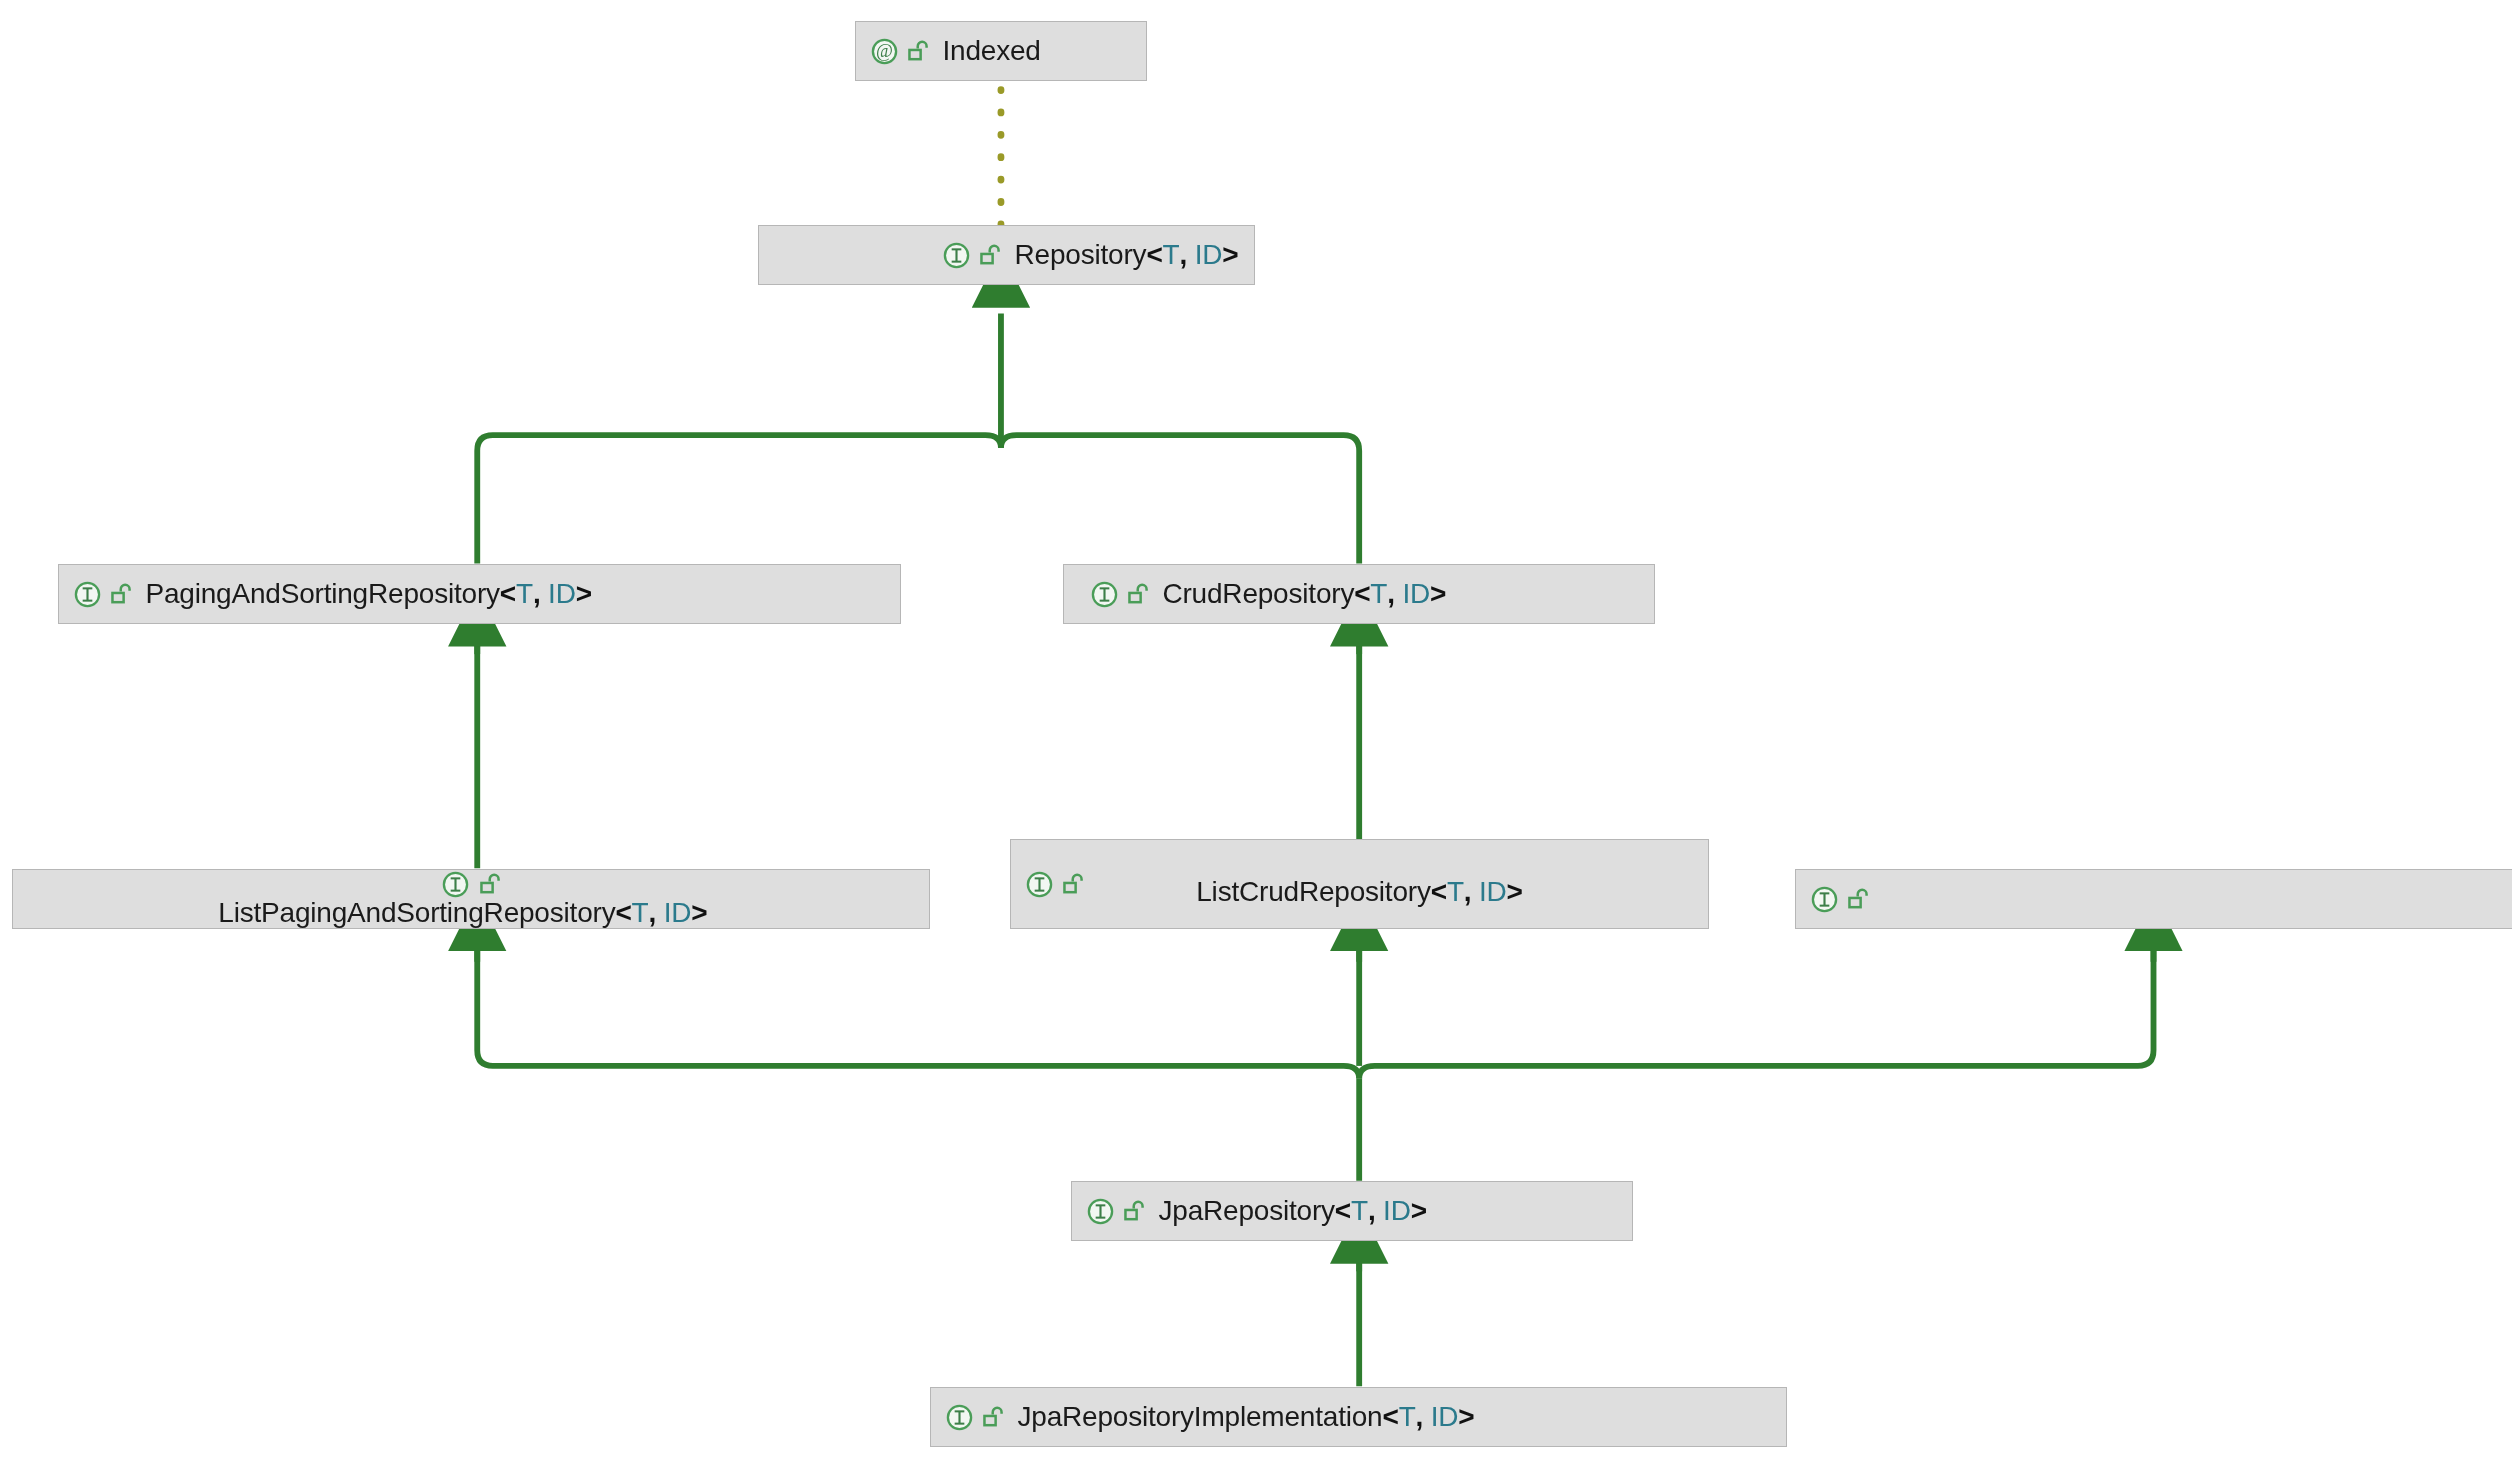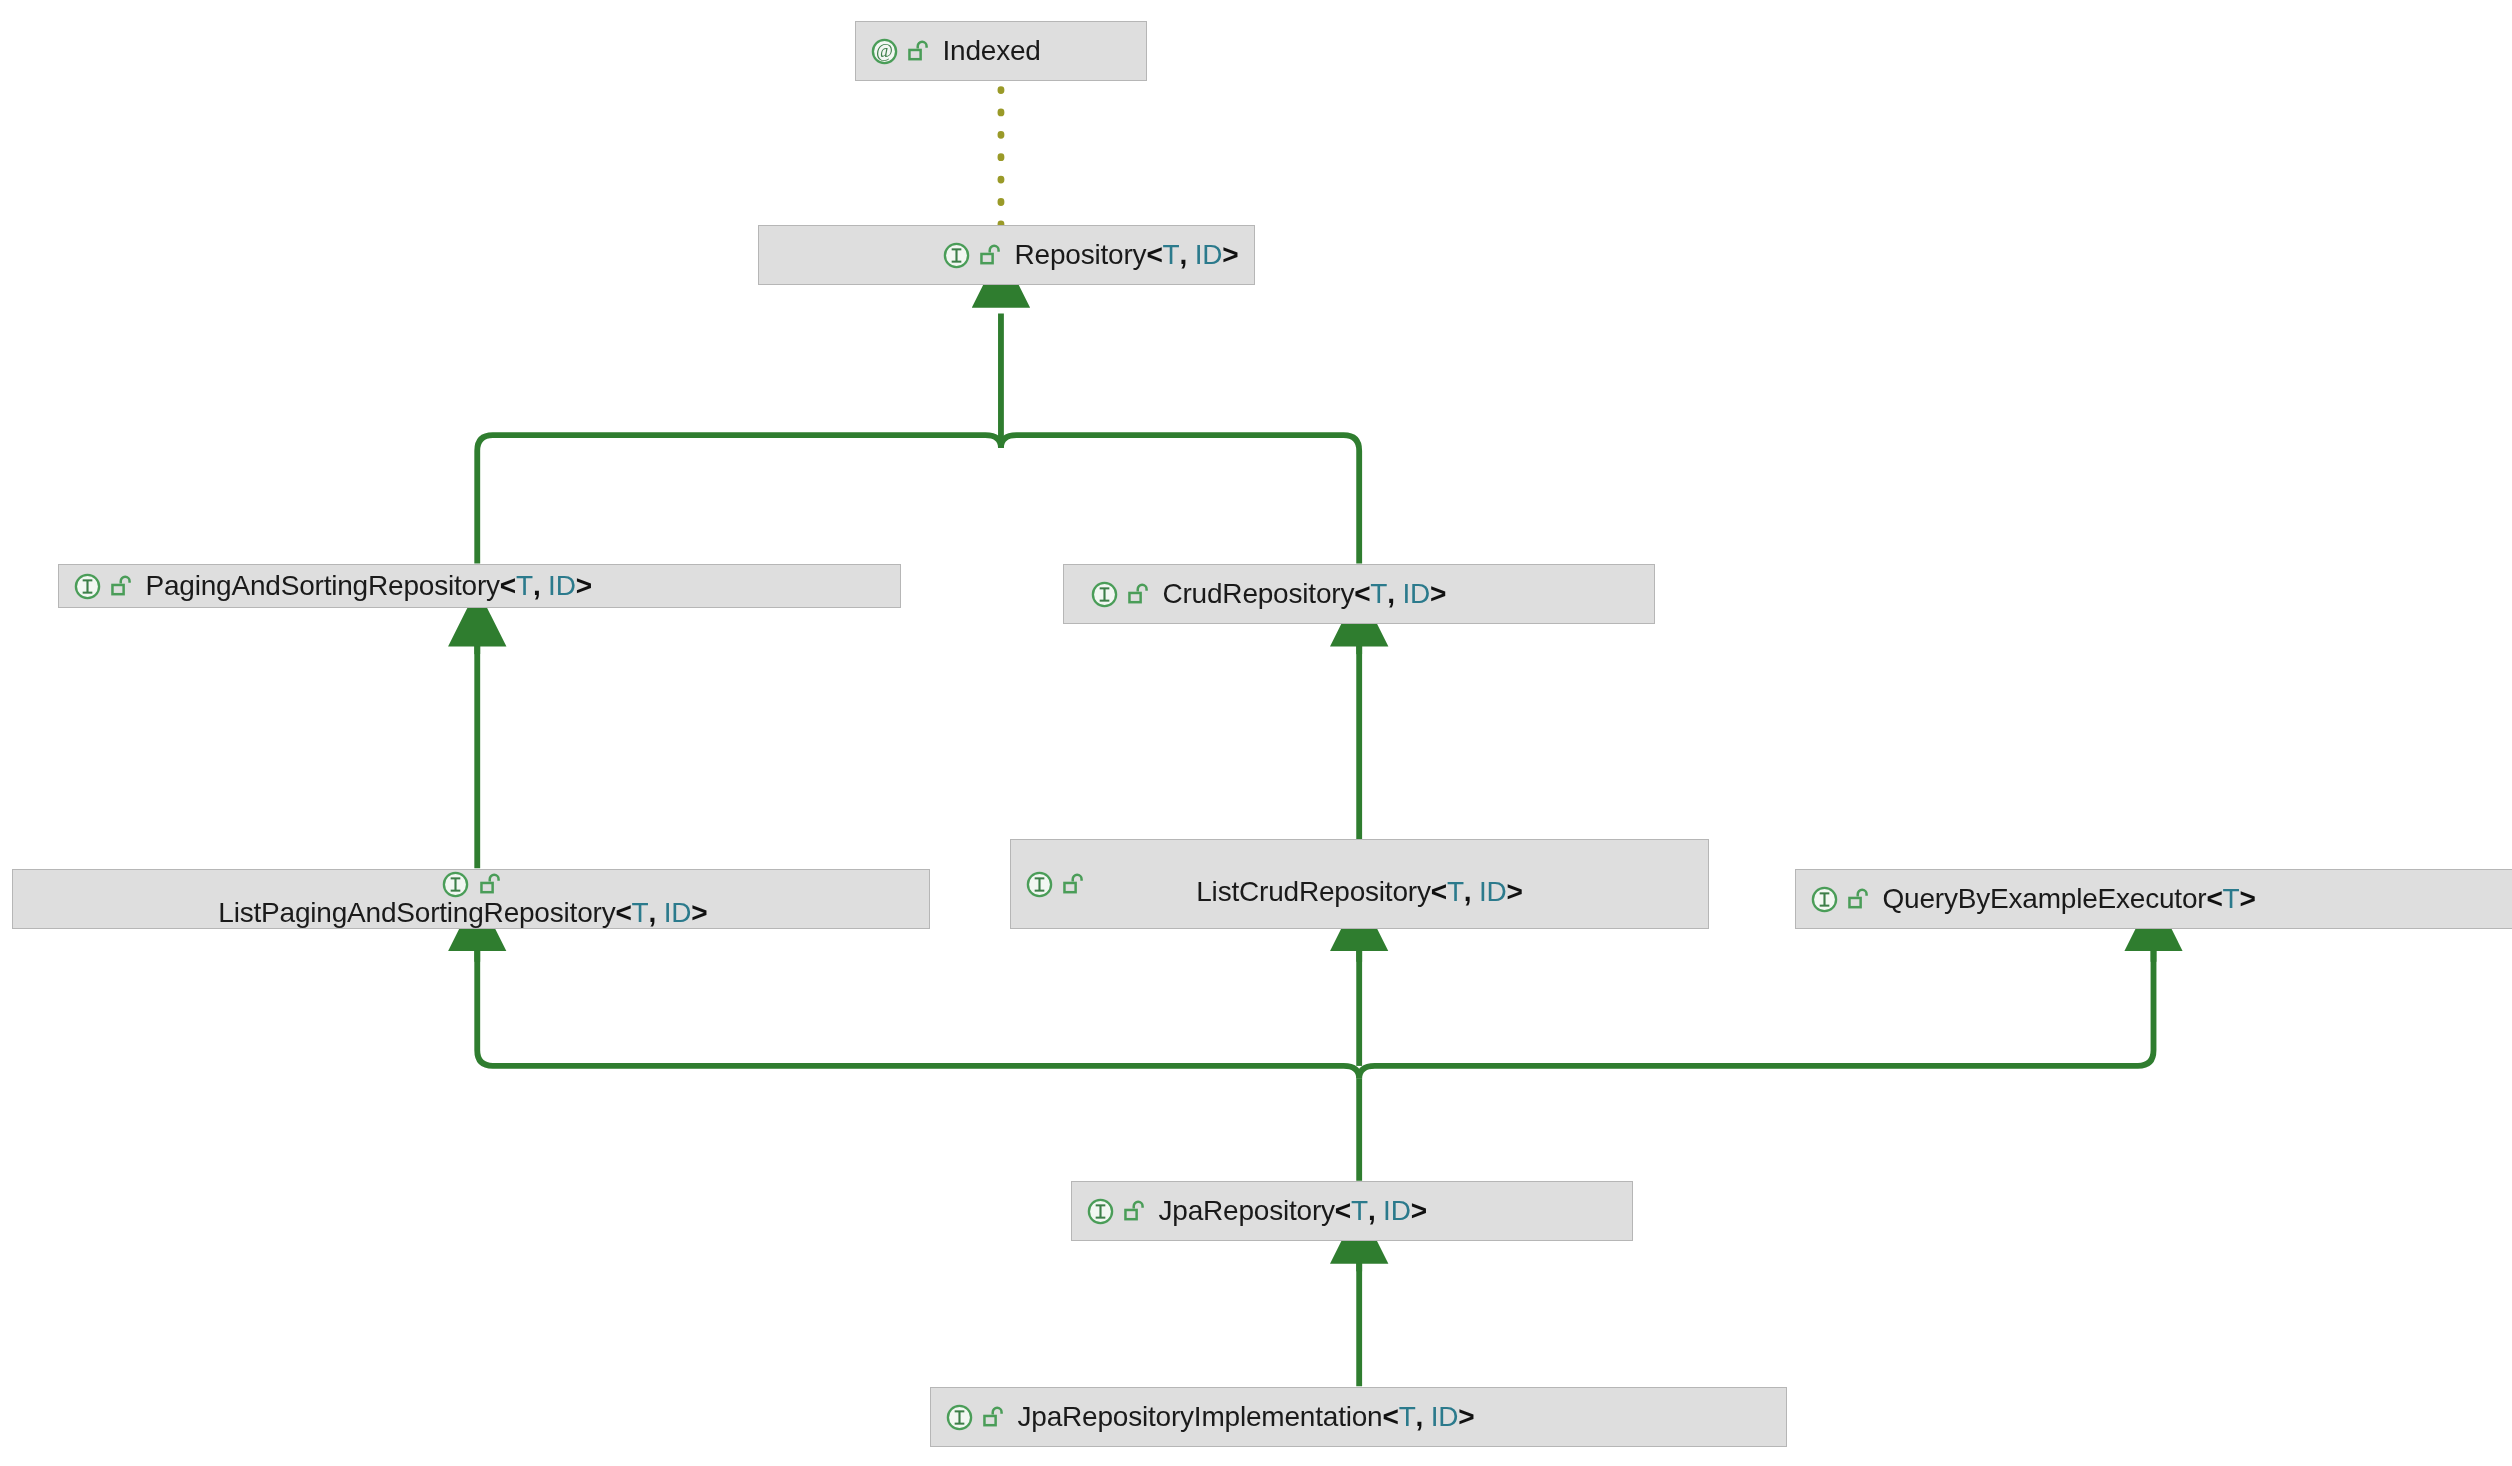--- a/index.html
+++ b/index.html
@@ -147,21 +147,21 @@
               <rect x="13.9" y="8.6" width="2.2" height="12.8" fill="#3d7f49"></rect>
               <rect x="10" y="20.3" width="10" height="2.1" fill="#3d7f49"></rect>
             </svg></span>
           <span class="icon"><svg width="23.4" height="25" viewBox="0 0 24 26" xmlns="http://www.w3.org/2000/svg">
               <path d="M11 10 V7.5 A4.6 4.6 0 0 1 20.2 7.5 V9.2" fill="none" stroke="#4a9d58" stroke-width="2.6"></path>
               <rect x="2.4" y="11.4" width="11.6" height="9.6" fill="none" stroke="#4a9d58" stroke-width="2.6"></rect>
             </svg></span>
         </span>
         <span class="node-label"><span>Repository</span><span class="tparam-open">&lt;</span><span class="tparam">T</span><span class="tparam-comma">,</span> <span class="tparam">ID</span><span class="tparam-close">&gt;</span></span>
       </div>
-      <div class="node" style="left: 58px; top: 564px; width: 843px; height: 44px; text-align: right;">
+      <div class="node" style="left: 58px; top: 564px; width: 843px; height: 60px; text-align: right;">
         <span class="node-icons">
           <span class="icon"><svg width="29" height="29" viewBox="0 0 30 30" xmlns="http://www.w3.org/2000/svg">
               <circle cx="15" cy="15" r="12" fill="#f2f7f2" stroke="#4a9d58" stroke-width="2.4"></circle>
               <rect x="10" y="7.6" width="10" height="2.1" fill="#3d7f49"></rect>
               <rect x="13.9" y="8.6" width="2.2" height="12.8" fill="#3d7f49"></rect>
               <rect x="10" y="20.3" width="10" height="2.1" fill="#3d7f49"></rect>
             </svg></span>
           <span class="icon"><svg width="23.4" height="25" viewBox="0 0 24 26" xmlns="http://www.w3.org/2000/svg">
               <path d="M11 10 V7.5 A4.6 4.6 0 0 1 20.2 7.5 V9.2" fill="none" stroke="#4a9d58" stroke-width="2.6"></path>
               <rect x="2.4" y="11.4" width="11.6" height="9.6" fill="none" stroke="#4a9d58" stroke-width="2.6"></rect>
@@ -220,21 +220,20 @@
               <circle cx="15" cy="15" r="12" fill="#f2f7f2" stroke="#4a9d58" stroke-width="2.4"></circle>
               <rect x="10" y="7.6" width="10" height="2.1" fill="#3d7f49"></rect>
               <rect x="13.9" y="8.6" width="2.2" height="12.8" fill="#3d7f49"></rect>
               <rect x="10" y="20.3" width="10" height="2.1" fill="#3d7f49"></rect>
             </svg></span>
           <span class="icon"><svg width="23.4" height="25" viewBox="0 0 24 26" xmlns="http://www.w3.org/2000/svg">
               <path d="M11 10 V7.5 A4.6 4.6 0 0 1 20.2 7.5 V9.2" fill="none" stroke="#4a9d58" stroke-width="2.6"></path>
               <rect x="2.4" y="11.4" width="11.6" height="9.6" fill="none" stroke="#4a9d58" stroke-width="2.6"></rect>
             </svg></span>
         </span>
-        <span class="node-label"><span>QueryByExampleExecutor</span><span class="tparam-open">&lt;</span><span class="tparam">T</span><span class="tparam-close">&gt;</span></span>
       </div>
       <div class="node" style="left: 1071px; top: 1181px; width: 562px; height: 60px;">
         <span class="node-icons">
           <span class="icon"><svg width="29" height="29" viewBox="0 0 30 30" xmlns="http://www.w3.org/2000/svg">
               <circle cx="15" cy="15" r="12" fill="#f2f7f2" stroke="#4a9d58" stroke-width="2.4"></circle>
               <rect x="10" y="7.6" width="10" height="2.1" fill="#3d7f49"></rect>
               <rect x="13.9" y="8.6" width="2.2" height="12.8" fill="#3d7f49"></rect>
               <rect x="10" y="20.3" width="10" height="2.1" fill="#3d7f49"></rect>
             </svg></span>
           <span class="icon"><svg width="23.4" height="25" viewBox="0 0 24 26" xmlns="http://www.w3.org/2000/svg">

